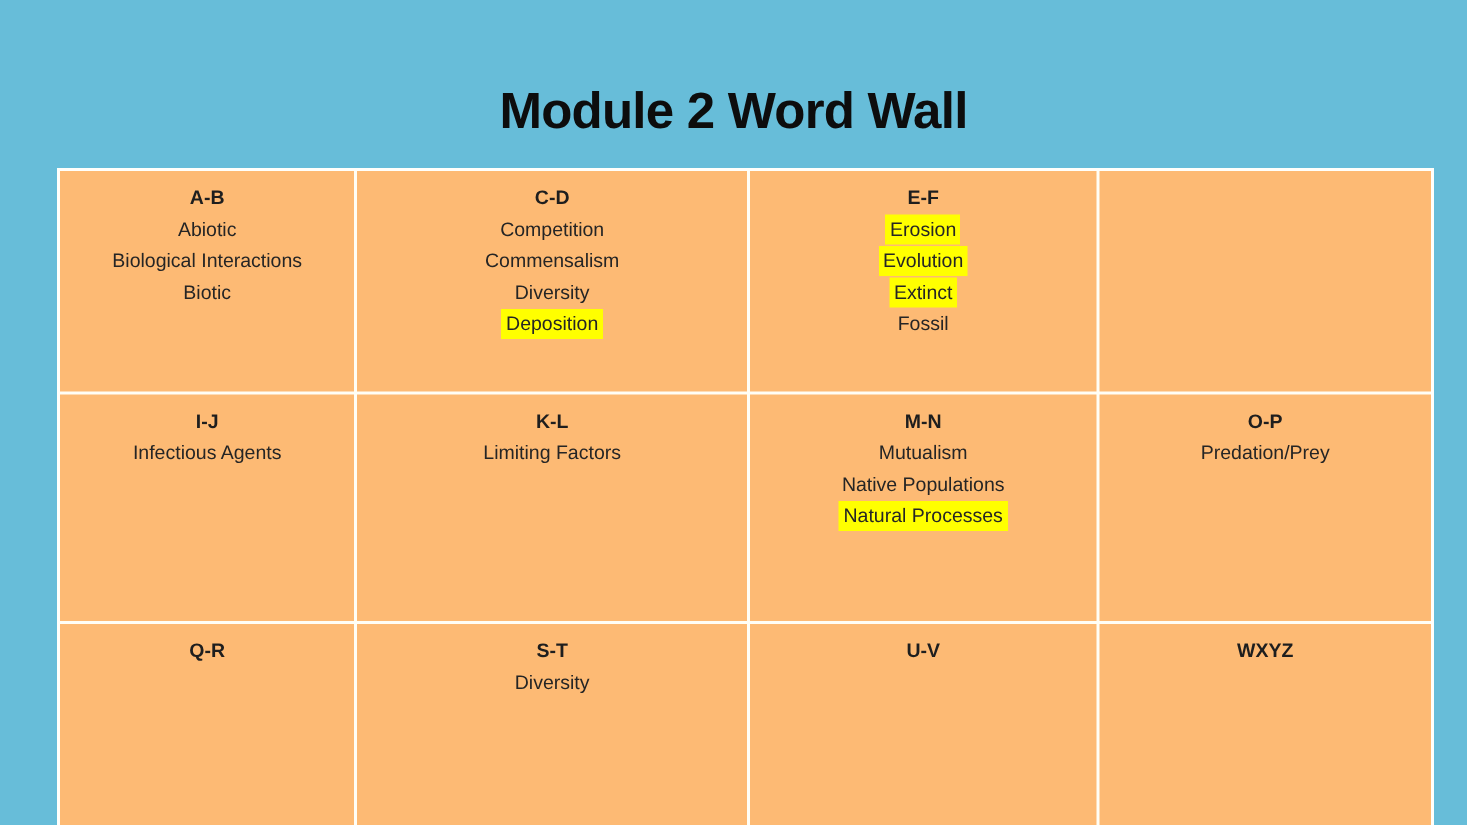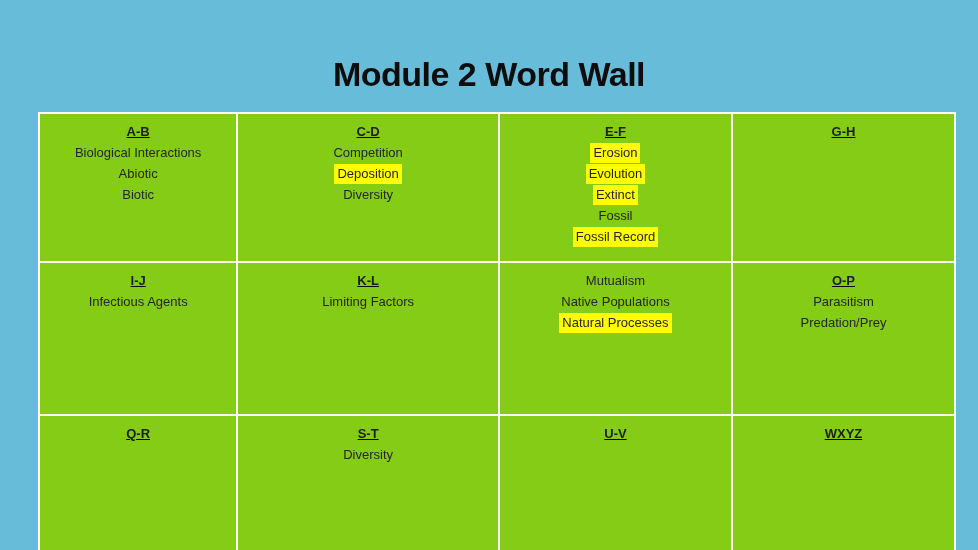--- a/index.html
+++ b/index.html
@@ -30,25 +30,24 @@
     left: 38px; top: 64px;
     width: 918px; height: 458px;
     border: 2px solid rgba(255,255,255,0.55);
     background: #FFFEF6; 
     display: grid;
     grid-template-columns: 198fr 262fr 233fr 223fr;
     grid-template-rows: 149fr 153fr 154fr;
     gap: 2px;
   }
   .cell {
-    background: #84cc16;
+    background: #fdba74;
     padding-top: 7px;
     text-align: center;
     overflow: hidden;
-    text-decoration: underline;
   }
   .cell-header {
     font-size: 13px;
     font-weight: 700;
     line-height: 21px;
     color: #1e1e1e;
   }
   .word-line {
     font-size: 13px;
     line-height: 21px;
@@ -67,64 +66,63 @@
 <body>
 
 <div class="page">
 
   <h1 class="title">Module 2 Word Wall</h1>
 
   <div class="wall">
 
     <div class="cell">
       <div class="cell-header">A-B</div>
+      <div class="word-line"><span>Abiotic</span></div>
       <div class="word-line"><span>Biological Interactions</span></div>
-      <div class="word-line"><span>Abiotic</span></div>
       <div class="word-line"><span>Biotic</span></div>
     </div>
 
     <div class="cell">
       <div class="cell-header">C-D</div>
       <div class="word-line"><span>Competition</span></div>
+      <div class="word-line"><span>Commensalism</span></div>
+      <div class="word-line"><span>Diversity</span></div>
       <div class="word-line"><span class="hl">Deposition</span></div>
-      <div class="word-line"><span>Diversity</span></div>
     </div>
 
     <div class="cell">
       <div class="cell-header">E-F</div>
       <div class="word-line"><span class="hl">Erosion</span></div>
       <div class="word-line"><span class="hl">Evolution</span></div>
       <div class="word-line"><span class="hl">Extinct</span></div>
       <div class="word-line"><span>Fossil</span></div>
-      <div class="word-line"><span class="hl">Fossil Record</span></div>
     </div>
 
     <div class="cell">
-      <div class="cell-header">G-H</div>
     </div>
 
     <div class="cell">
       <div class="cell-header">I-J</div>
       <div class="word-line"><span>Infectious Agents</span></div>
     </div>
 
     <div class="cell">
       <div class="cell-header">K-L</div>
       <div class="word-line"><span>Limiting Factors</span></div>
     </div>
 
     <div class="cell">
+      <div class="cell-header">M-N</div>
       <div class="word-line"><span>Mutualism</span></div>
       <div class="word-line"><span>Native Populations</span></div>
       <div class="word-line"><span class="hl">Natural Processes</span></div>
     </div>
 
     <div class="cell">
       <div class="cell-header">O-P</div>
-      <div class="word-line"><span>Parasitism</span></div>
       <div class="word-line"><span>Predation/Prey</span></div>
     </div>
 
     <div class="cell">
       <div class="cell-header">Q-R</div>
     </div>
 
     <div class="cell">
       <div class="cell-header">S-T</div>
       <div class="word-line"><span>Diversity</span></div>

